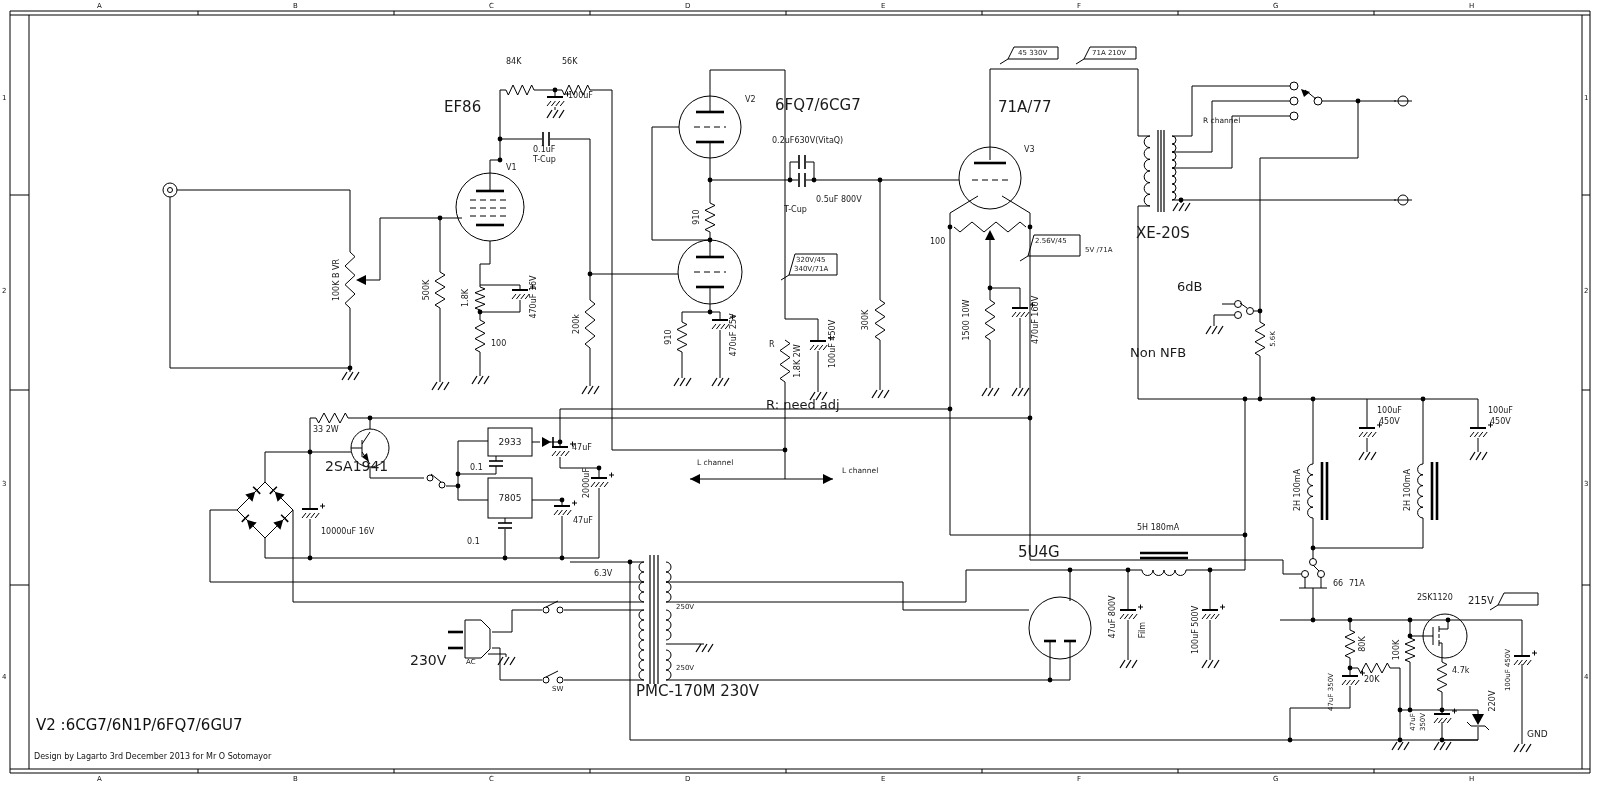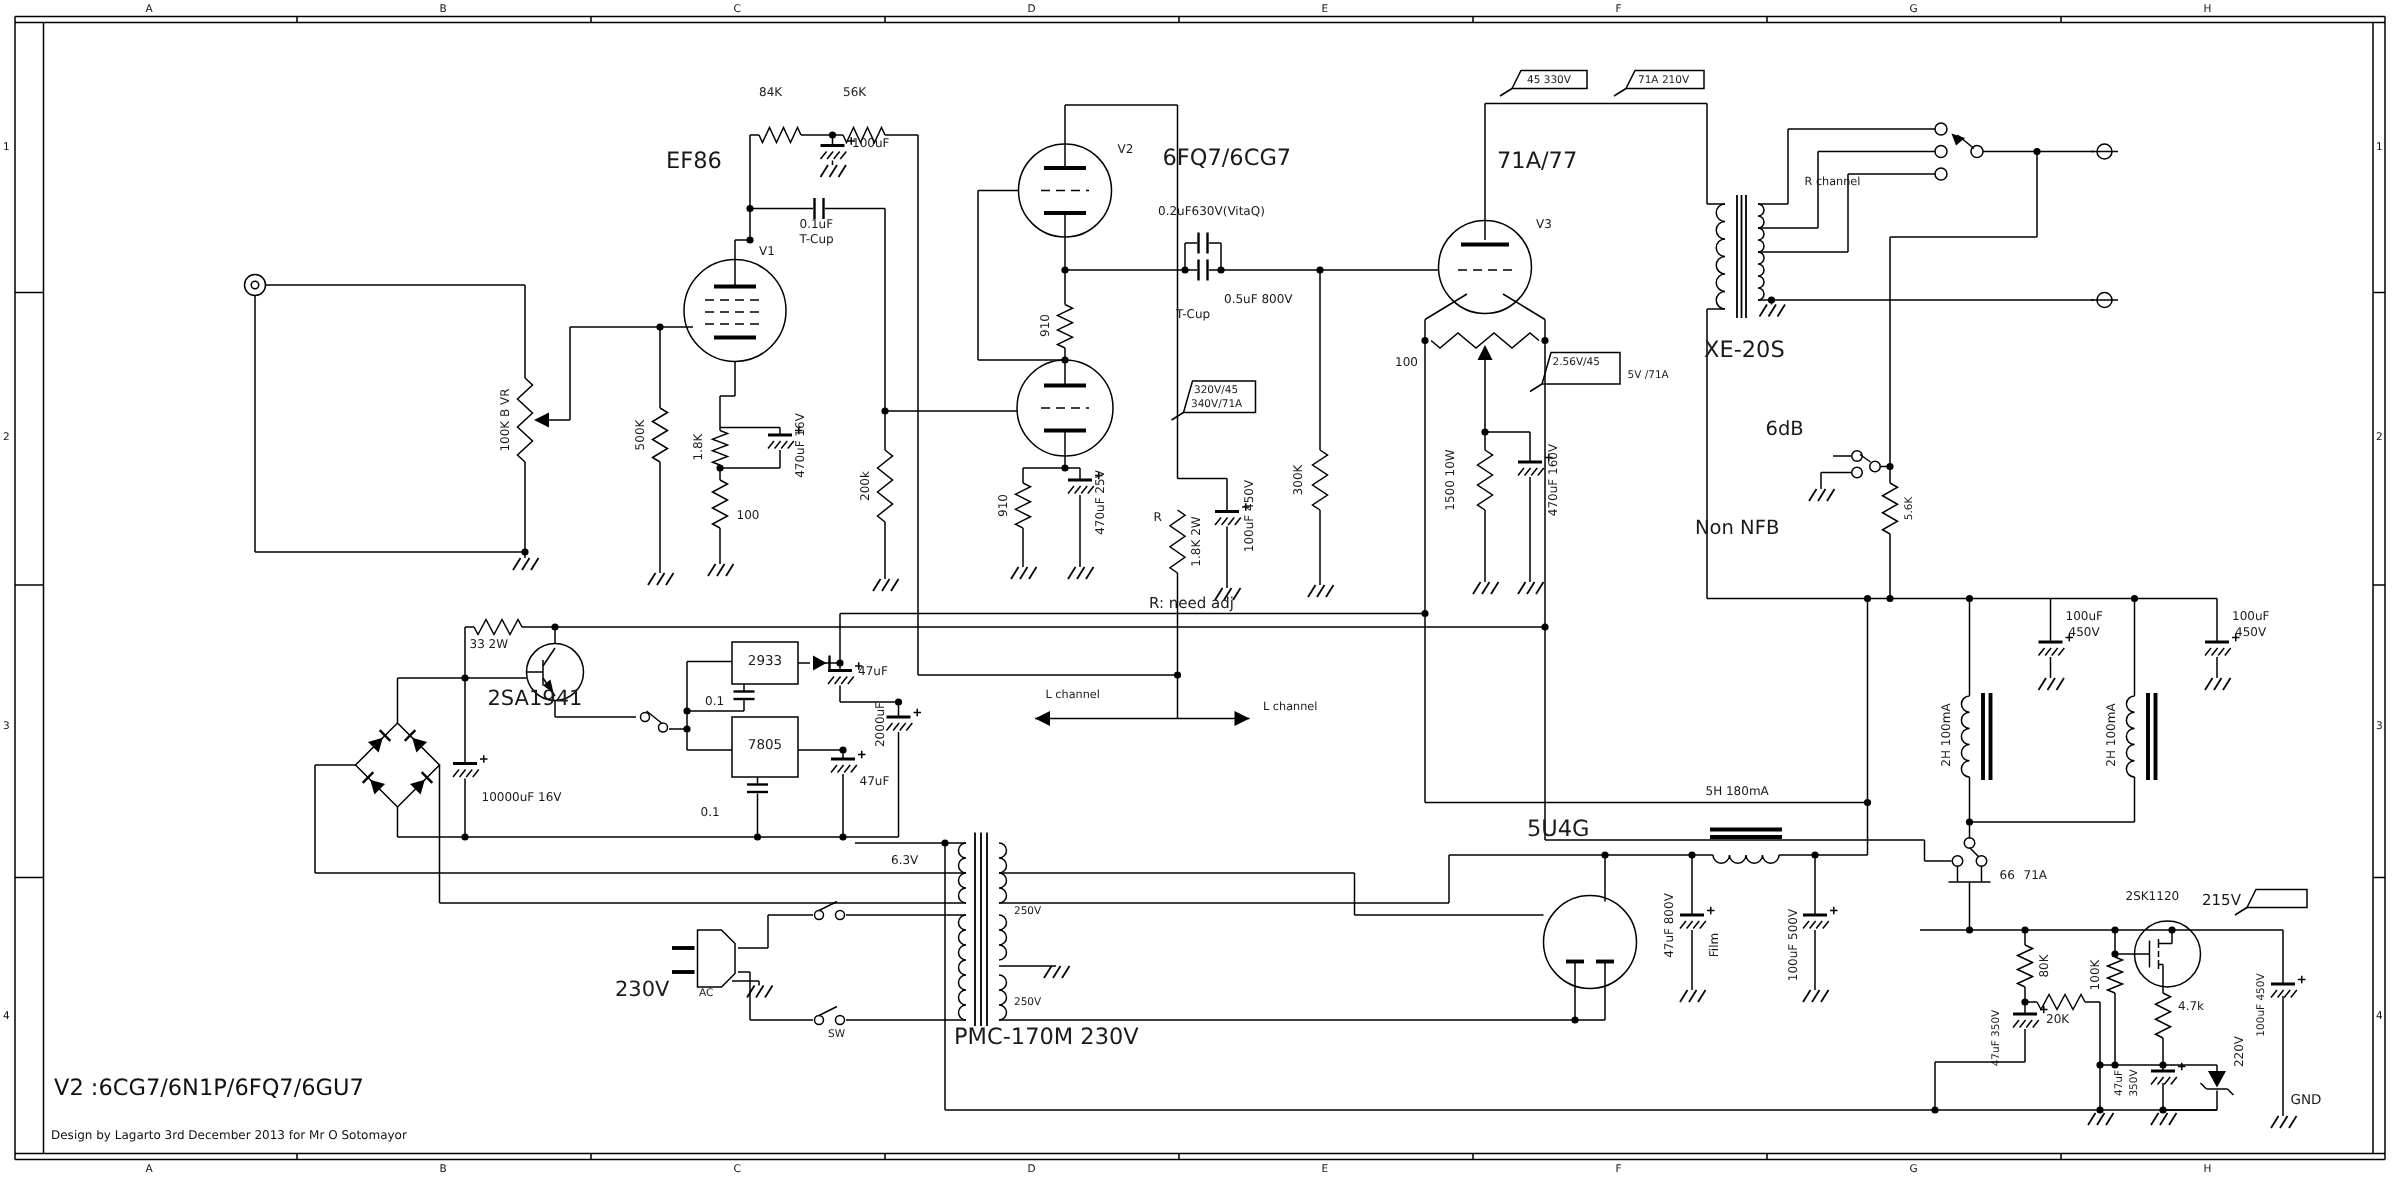--- a/index.html
+++ b/index.html
@@ -667,21 +667,21 @@
       <span class="lbl" style="left: 784px; top: 206px; font-size: 8px;">T-Cup</span>
       <span class="lbl rot" style="left: 697px; top: 217px; font-size: 8px;">910</span>
       <span class="lbl" style="left: 796px; top: 257px; font-size: 7px;">320V/45</span>
       <span class="lbl" style="left: 794px; top: 266px; font-size: 7px;">340V/71A</span>
       <span class="lbl rot" style="left: 669px; top: 337px; font-size: 8px;">910</span>
       <span class="lbl rot" style="left: 734px; top: 335px; font-size: 8px;">470uF 25V</span>
       <span class="lbl" style="left: 769px; top: 341px; font-size: 8px;">R</span>
       <span class="lbl rot" style="left: 798px; top: 361px; font-size: 8px;">1.8K 2W</span>
       <span class="lbl rot" style="left: 833px; top: 344px; font-size: 8px;">100uF 450V</span>
       <span class="lbl rot" style="left: 866px; top: 320px; font-size: 8px;">300K</span>
-      <span class="lbl" style="left: 766px; top: 398px; font-size: 10px;">R: need adj</span>
+      <span class="lbl" style="left: 766px; top: 398px; font-size: 13px;">R: need adj</span>
       <span class="lbl rot" style="left: 577px; top: 324px; font-size: 8px;">200k</span>
       <span class="lbl rot" style="left: 427px; top: 290px; font-size: 8px;">500K</span>
       <span class="lbl rot" style="left: 466px; top: 298px; font-size: 8px;">1.8K</span>
       <span class="lbl rot" style="left: 534px; top: 297px; font-size: 8px;">470uF 16V</span>
       <span class="lbl" style="left: 491px; top: 340px; font-size: 8px;">100</span>
       <span class="lbl rot" style="left: 337px; top: 280px; font-size: 8px;">100K B VR</span>
       <span class="lbl" style="left: 998px; top: 100px; font-size: 15px;">71A/77</span>
       <span class="lbl" style="left: 1024px; top: 146px; font-size: 8px;">V3</span>
       <span class="lbl" style="left: 1018px; top: 50px; font-size: 7px;">45 330V</span>
       <span class="lbl" style="left: 1092px; top: 50px; font-size: 7px;">71A 210V</span>

